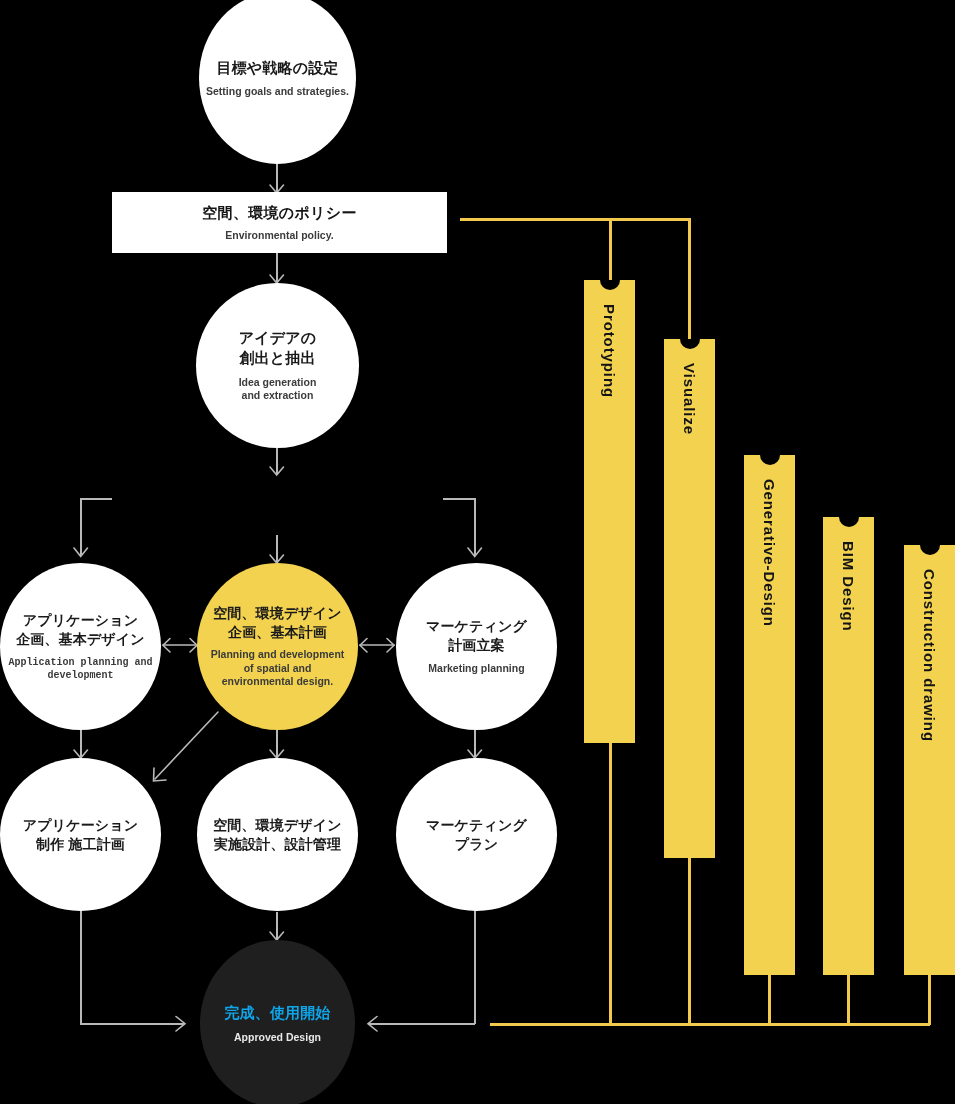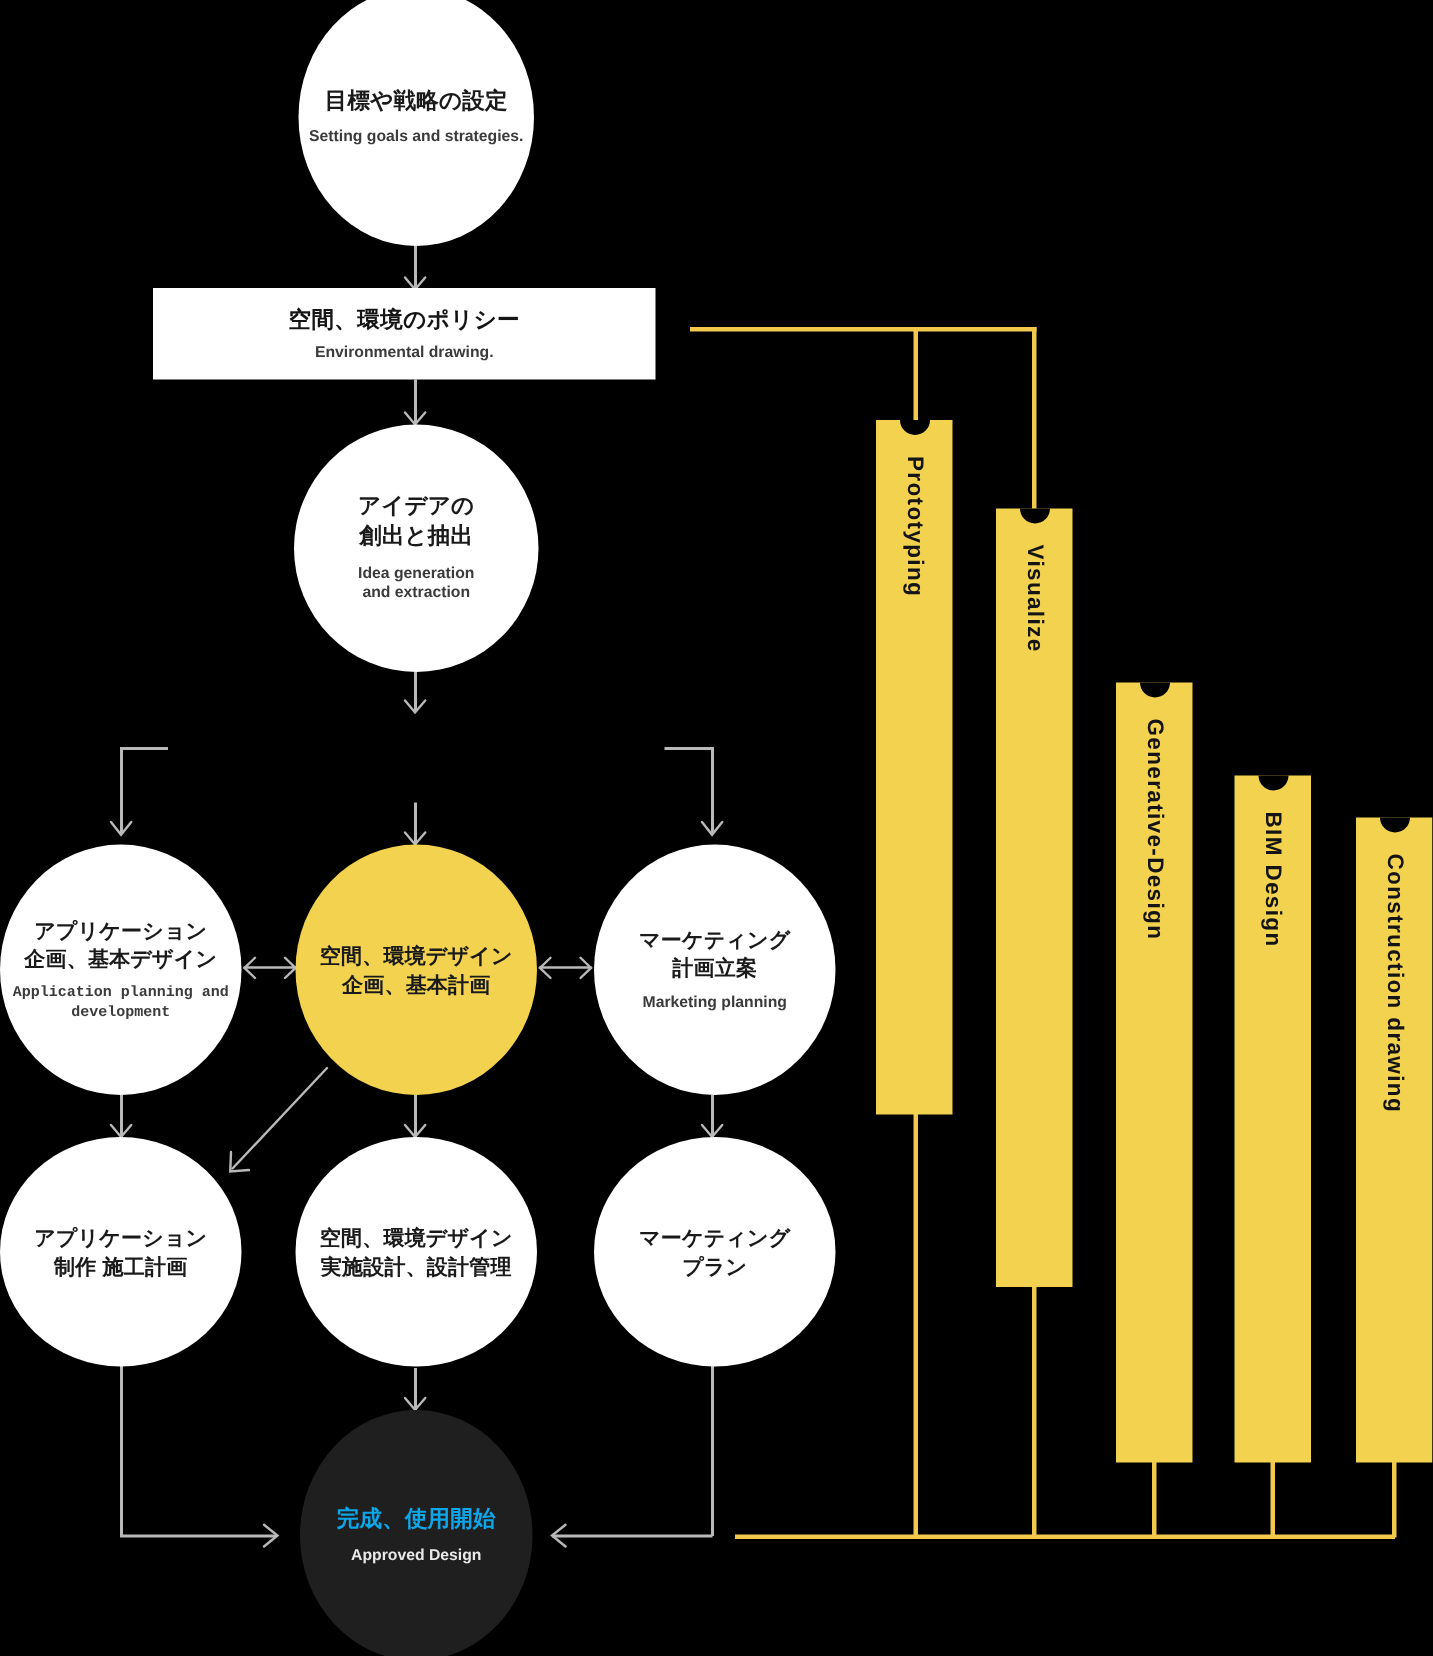--- a/index.html
+++ b/index.html
@@ -177,43 +177,46 @@
     <div class="bar-label">
         <span>Construction drawing</span>
       </div>
   </div>
 
   <div class="node-circle c-white" style="left:199px;top:-8px;width:157px;height:172px;">
     <div class="jp" style="font-size:15px;">目標や戦略の設定</div>
     <div class="en" style="font-size:10.5px;margin-top:7px;">Setting goals and strategies.</div>
   </div>
 
-  <div class="node-box" style="left:102px;top:192px;width:335px;height:61px;">
+  <div class="node-box" style="left:112px;top:192px;width:335px;height:61px;">
     <div class="jp" style="font-size:15px;">空間、環境のポリシー</div>
-    <div class="en" style="font-size:10.5px;margin-top:6px;">Environmental drawing.</div>
+    <div class="en" style="font-size:10.5px;margin-top:6px;">Environmental policy.</div>
   </div>
 
   <div class="node-circle c-white" style="left:196px;top:283px;width:163px;height:165px;">
     <div class="jp" style="font-size:15px;">アイデアの
 創出と抽出</div>
     <div class="en" style="font-size:10.5px;margin-top:8px;">Idea generation
 and extraction</div>
   </div>
 
 
   <div class="node-circle c-white" style="left:0px;top:563px;width:161px;height:167px;">
     <div class="jp" style="font-size:14px;">アプリケーション
 企画、基本デザイン</div>
     <div class="en" style="font-size:10px;margin-top:8px;font-family:Liberation Mono, monospace;">Application planning and
 development</div>
   </div>
 
   <div class="node-circle c-accent" style="left:197px;top:563px;width:161px;height:167px;">
     <div class="jp" style="font-size:14px;">空間、環境デザイン
 企画、基本計画</div>
+    <div class="en" style="font-size:10.5px;margin-top:7px;">Planning and development
+of spatial and
+environmental design.</div>
   </div>
 
   <div class="node-circle c-white" style="left:396px;top:563px;width:161px;height:167px;">
     <div class="jp" style="font-size:14px;">マーケティング
 計画立案</div>
     <div class="en" style="font-size:10.5px;margin-top:8px;">Marketing planning</div>
   </div>
 
   <div class="node-circle c-white" style="left:0px;top:758px;width:161px;height:153px;">
     <div class="jp" style="font-size:14px;">アプリケーション

